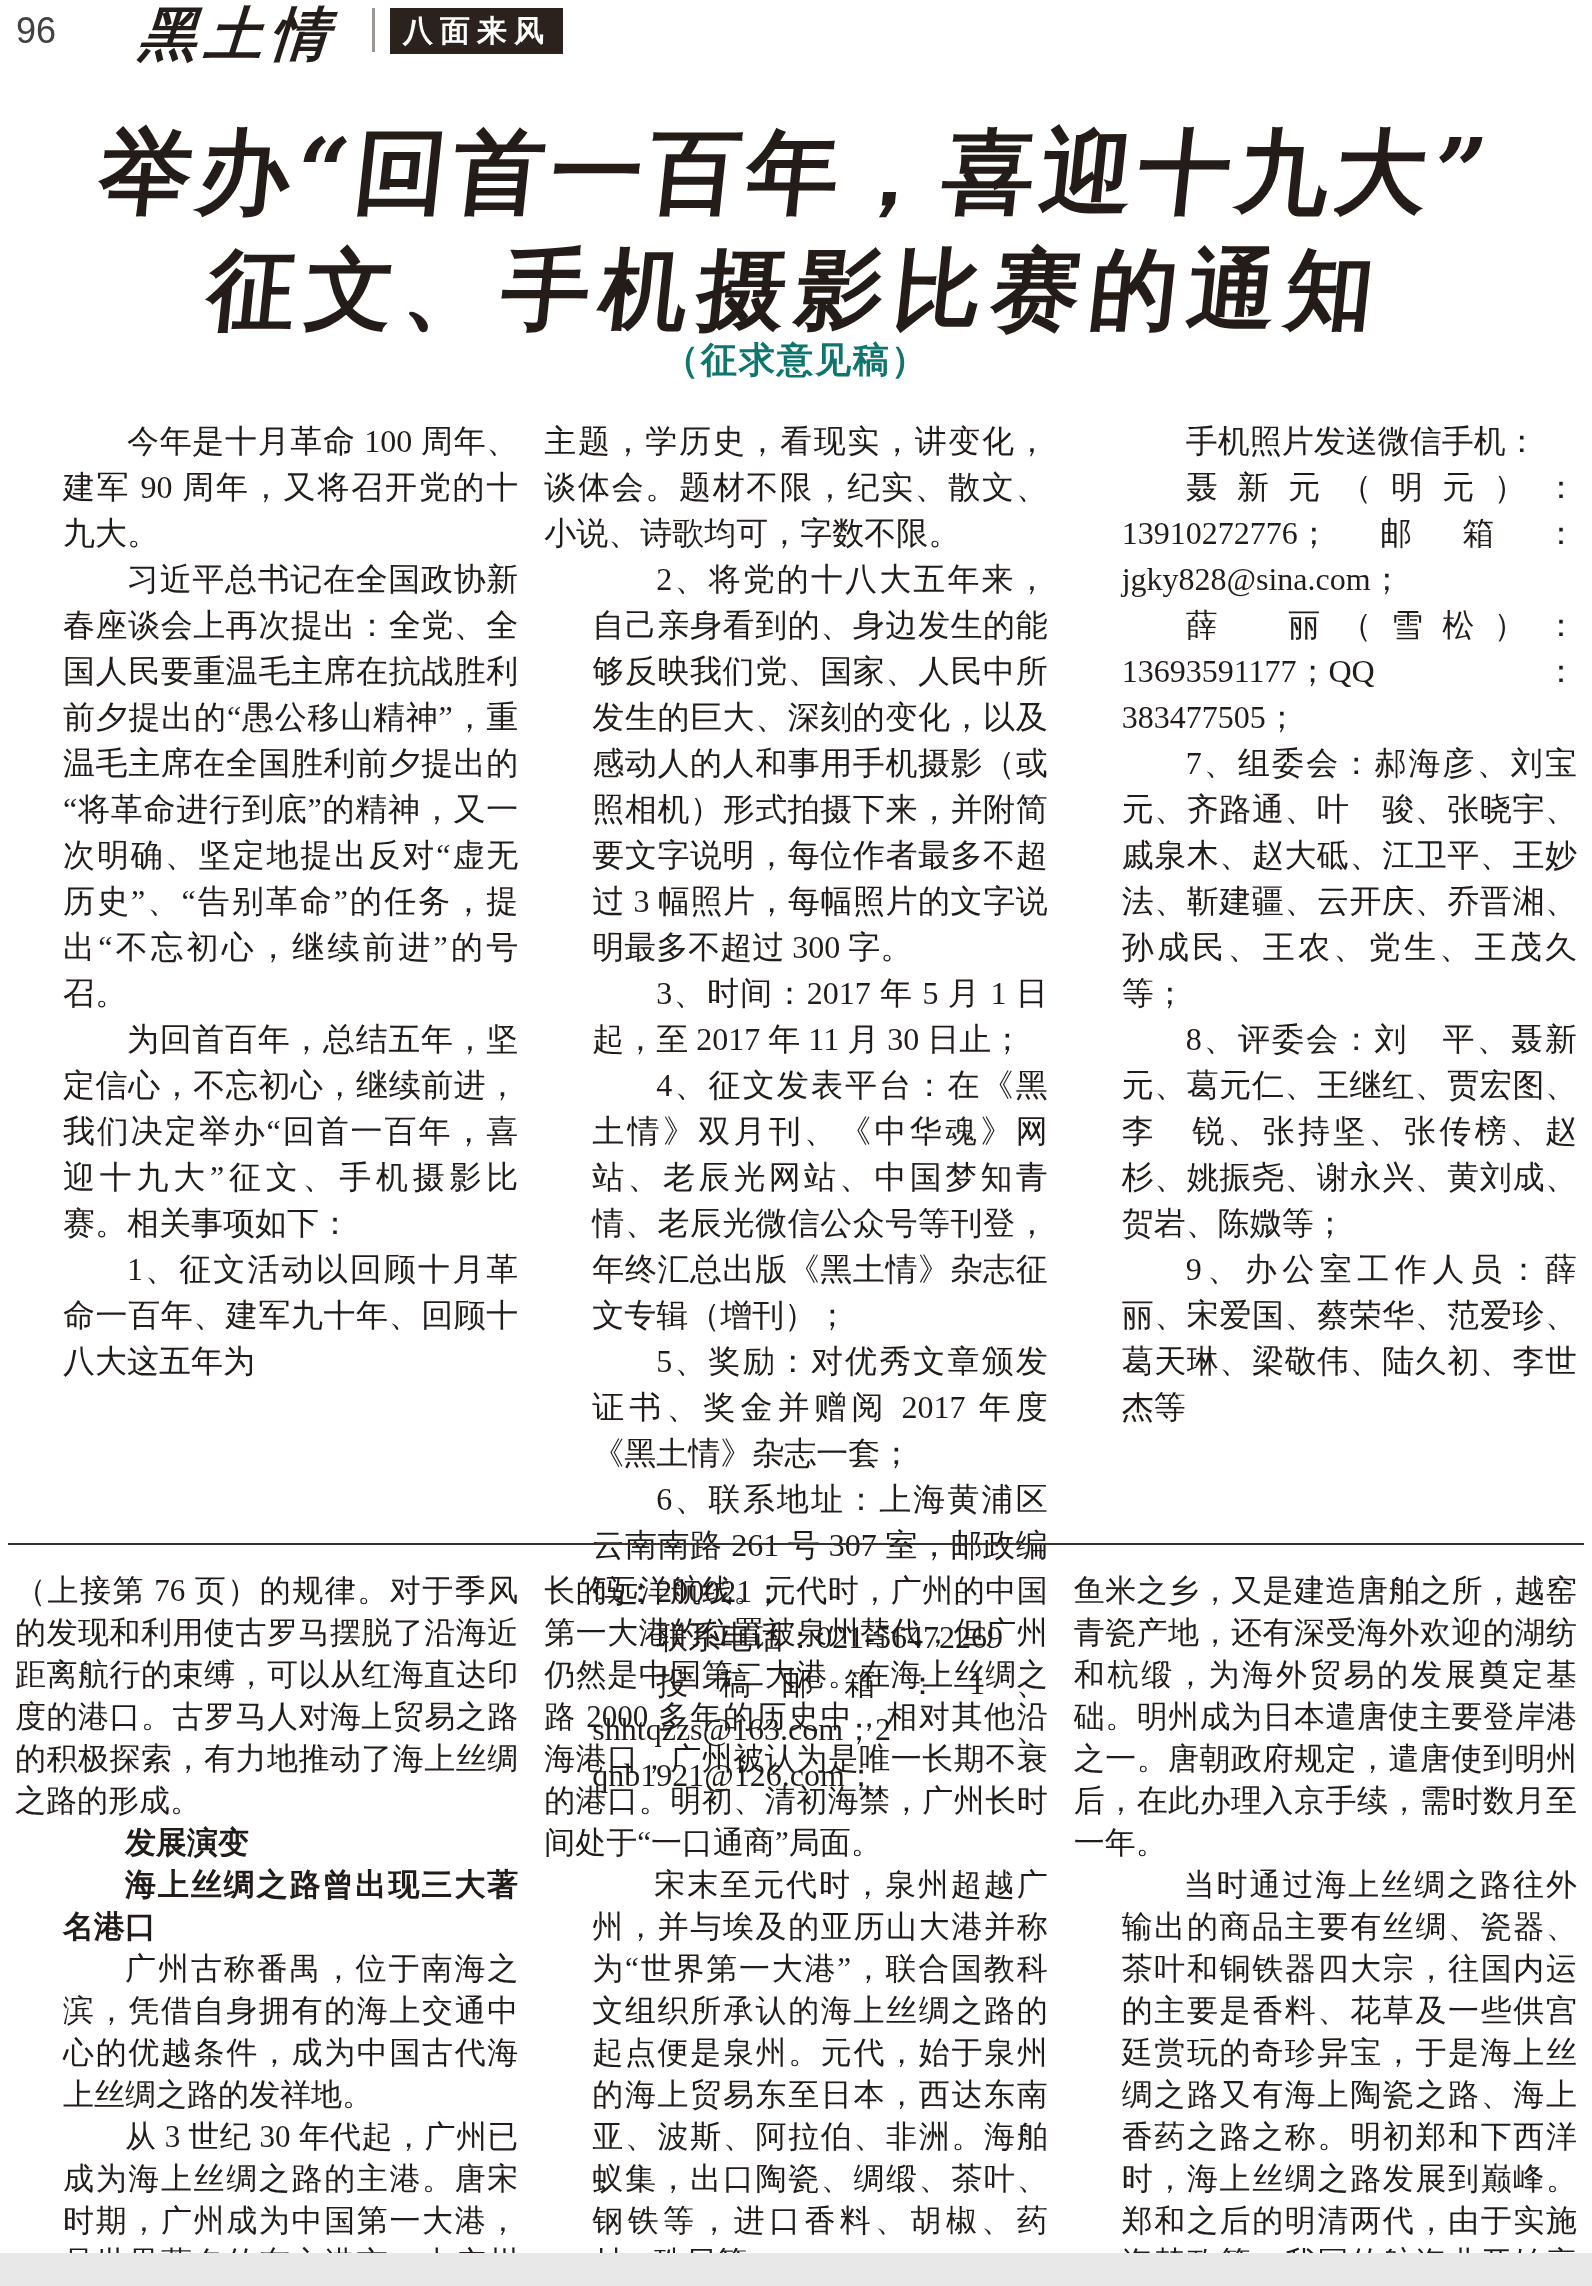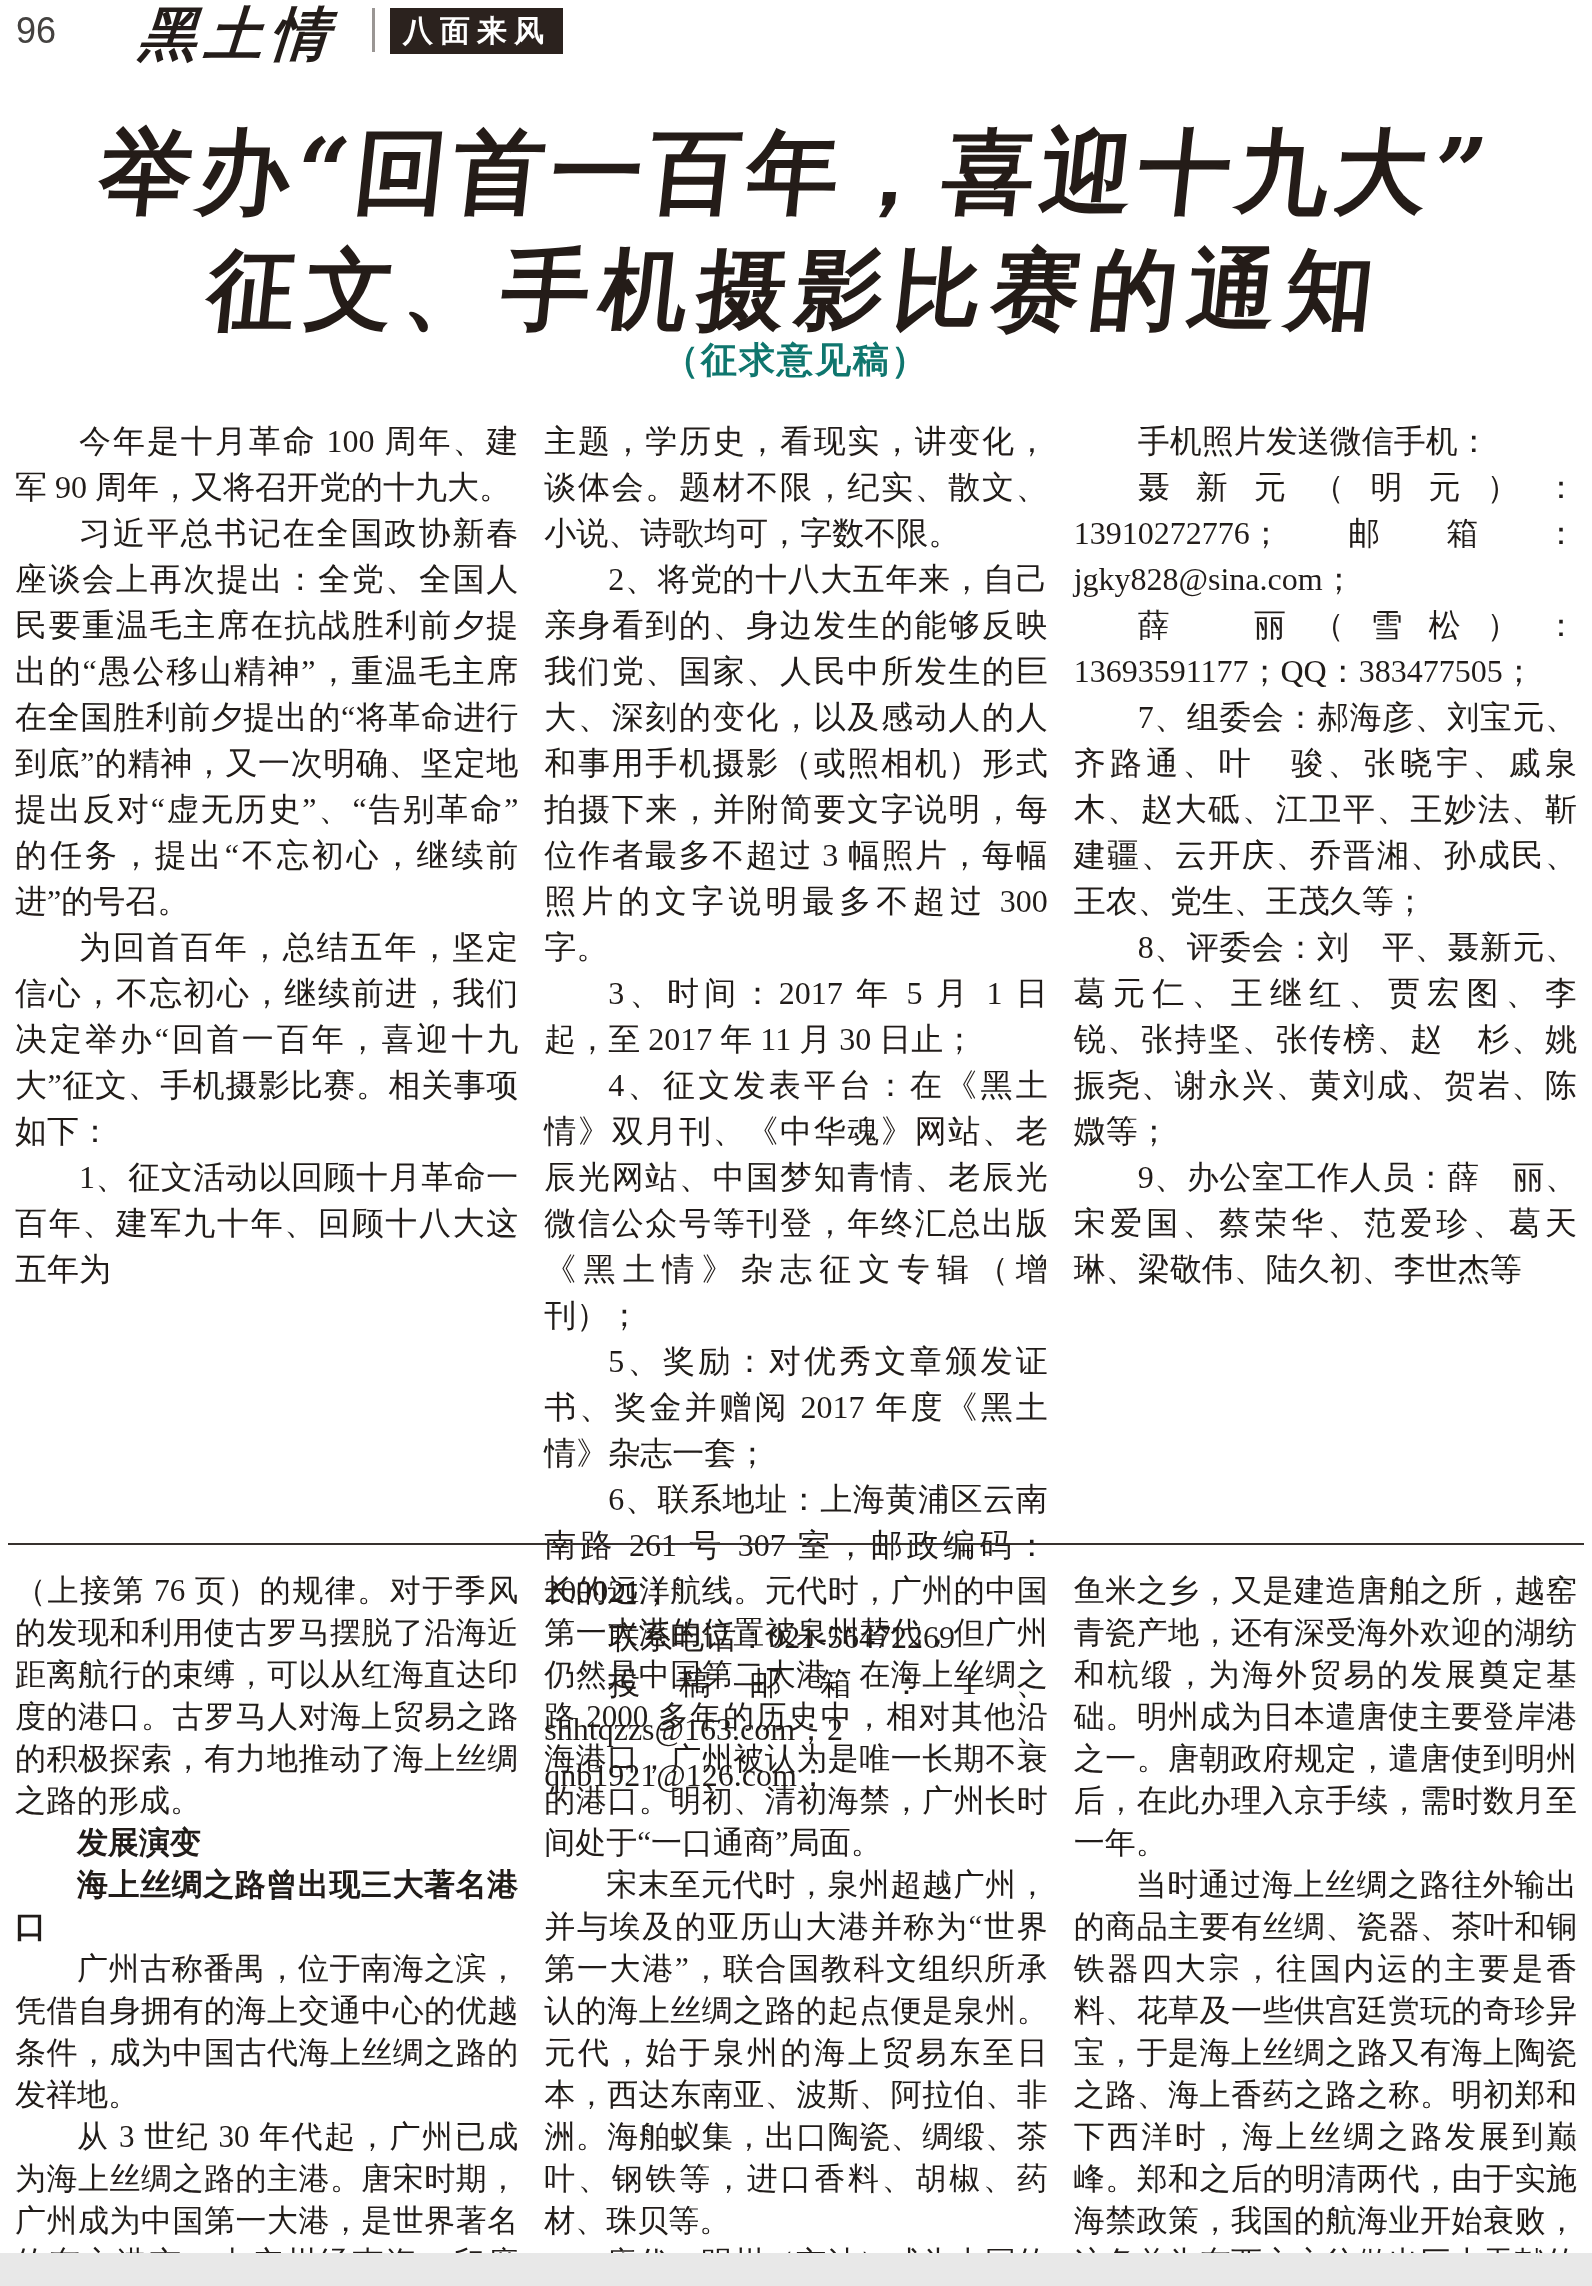--- a/index.html
+++ b/index.html
@@ -48,21 +48,21 @@
     display:flex;gap:26px;
   }
   .cols-top{top:418px;height:1122px;}
   .cols-bottom{top:1570px;height:710px;}
   .col{flex:1 1 0;min-width:0;}
   .p{
     font-size:32px;line-height:46px;text-align:justify;
     text-justify:inter-ideograph;margin:0;color:#211c19;
   }
   .cols-bottom .p{font-size:31px;line-height:42px;}
-  .ind{text-indent:2em;}
+  .ind{text-indent:2em;margin-left:48px;}
   .hei{
     font-family:"Liberation Sans","DejaVu Sans",sans-serif;
     font-weight:bold;
   }
   
   .org{margin-top:8px;}
   .kline{
     font-size:31px;line-height:41px;font-style:italic;
     letter-spacing:2px;color:#262019;text-align:left;
   }

